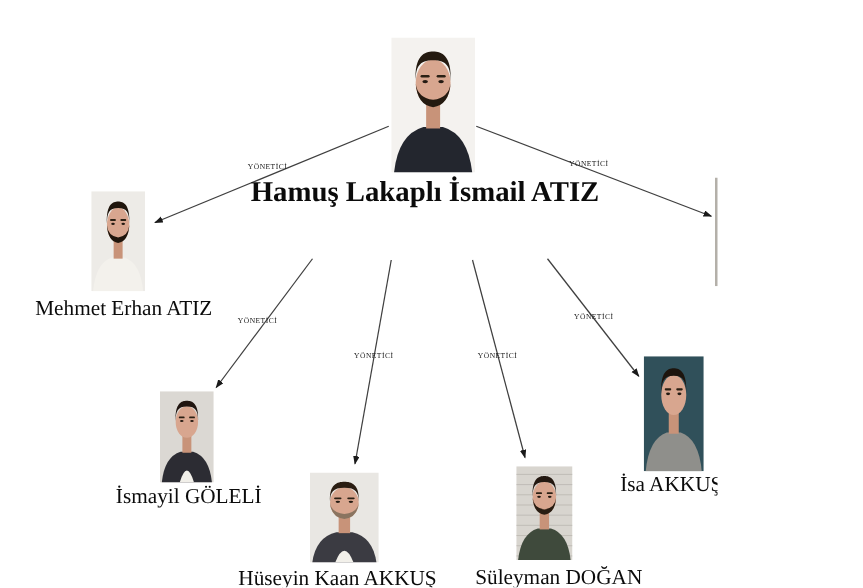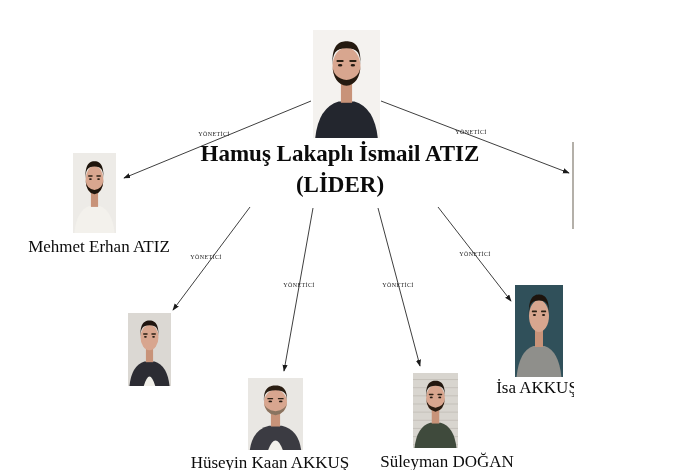--- a/index.html
+++ b/index.html
@@ -77,21 +77,20 @@
       <rect x="21" y="25.5" width="6.5" height="1.8" rx="0.9" fill="#2b2014"></rect>
       <rect x="32.5" y="25.5" width="6.5" height="1.8" rx="0.9" fill="#2b2014"></rect>
       <ellipse cx="24.3" cy="30" rx="2" ry="1.1" fill="#241a12"></ellipse>
       <ellipse cx="35.7" cy="30" rx="2" ry="1.1" fill="#241a12"></ellipse>
       <path d="M17.5,31 Q18.5,46 30,47.5 Q41.5,46 42.5,31 Q41.5,41 30,42.5 Q18.5,41 17.5,31 Z" fill="#241a10"></path>
     </svg>
   </div>
 
   <div class="leader-title">
     <div>Hamuş Lakaplı İsmail ATIZ</div>
-    <div>(LİDER)</div>
   </div>
 
   <div class="photo" id="photo-mehmet">
     <svg viewBox="0 0 60 92" preserveAspectRatio="none">
       <rect x="0" y="0" width="60" height="92" fill="#edebe7"></rect>
       <path d="M2,92 Q5,66 23,61 L37,61 Q55,66 58,92 Z" fill="#f3f1ec"></path>
       <path d="M22,92 Q30,68 38,92 Z" fill="none"></path>
       <rect x="25" y="45" width="10" height="17" fill="#c89379"></rect>
       <ellipse cx="30" cy="31" rx="12.5" ry="16" fill="#d8a68f"></ellipse>
       <path d="M17.5,30 C16.5,12 24,9.5 30,9.5 C36,9.5 43.5,12 42.5,30 C42.5,20 40,15.5 30,15.5 C20,15.5 17.5,20 17.5,30 Z" fill="#1f150c"></path>
@@ -188,20 +187,21 @@
       <path d="M17.5,30 C16.5,12 24,9.5 30,9.5 C36,9.5 43.5,12 42.5,30 C42.5,20 40,15.5 30,15.5 C20,15.5 17.5,20 17.5,30 Z" fill="#1d140d"></path>
       <rect x="21" y="25.5" width="6.5" height="1.8" rx="0.9" fill="#2b2014"></rect>
       <rect x="32.5" y="25.5" width="6.5" height="1.8" rx="0.9" fill="#2b2014"></rect>
       <ellipse cx="24.3" cy="30" rx="2" ry="1.1" fill="#241a12"></ellipse>
       <ellipse cx="35.7" cy="30" rx="2" ry="1.1" fill="#241a12"></ellipse>
       <path d="M17.5,31 Q18.5,46 30,47.5 Q41.5,46 42.5,31 Q41.5,41 30,42.5 Q18.5,41 17.5,31 Z" fill="none"></path>
     </svg>
   </div>
 
   <div class="name" id="name-mehmet">Mehmet Erhan ATIZ</div>
+  <div class="name" id="name-ismayil">İsmayil GÖLELİ</div>
   <div class="name" id="name-huseyin">Hüseyin Kaan AKKUŞ</div>
   <div class="name" id="name-suleyman">Süleyman DOĞAN</div>
   <div class="name" id="name-isa">İsa AKKUŞ</div>
 
   <div class="edge-label" id="edge1">YÖNETİCİ</div>
   <div class="edge-label" id="edge2">YÖNETİCİ</div>
   <div class="edge-label" id="edge3">YÖNETİCİ</div>
   <div class="edge-label" id="edge4">YÖNETİCİ</div>
   <div class="edge-label" id="edge5">YÖNETİCİ</div>
   <div class="edge-label" id="edge6">YÖNETİCİ</div>

